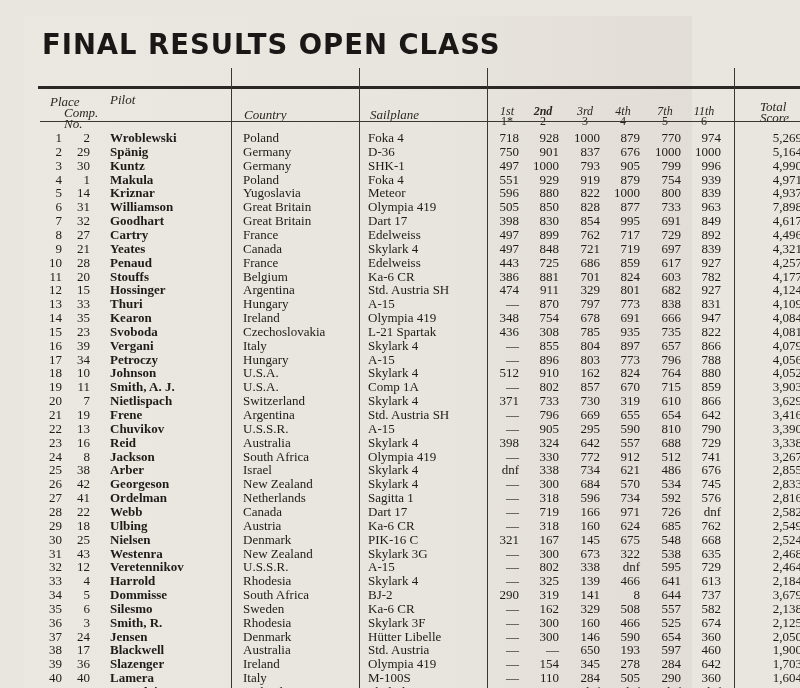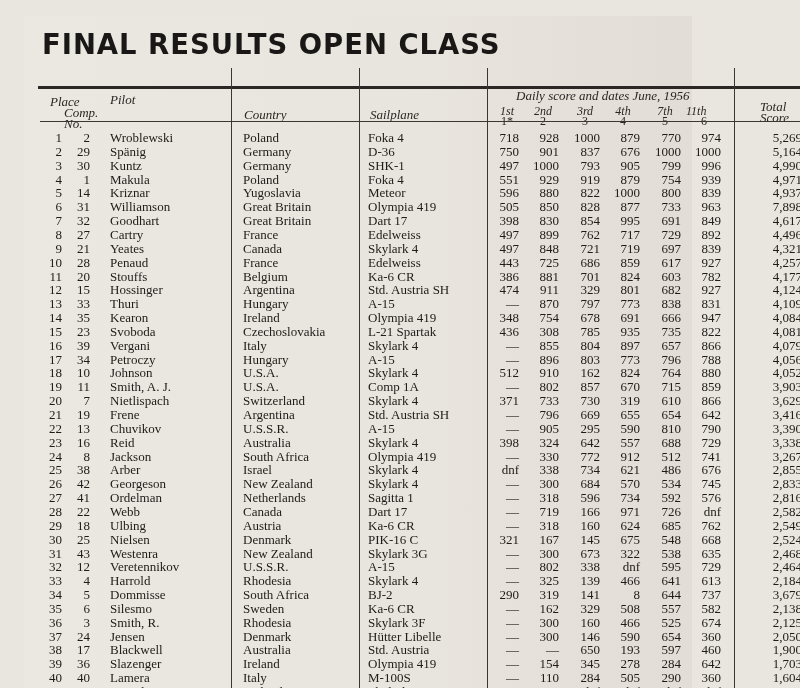--- a/index.html
+++ b/index.html
@@ -25,21 +25,21 @@
   .rule-thick { position: absolute; left: 14px; width: 784px; top: 70px; height: 3px; background: #2a2724; }
   .rule-thin { position: absolute; left: 16px; width: 782px; top: 105px; height: 1px; background: #3a3733; }
   .vline { position: absolute; top: 52px; width: 1px; background: #3a3733; }
   .hdr { position: absolute; font-style: italic; font-size: 13px; line-height: 14px; color: #2a2724; white-space: nowrap; }
   .hdr.small { font-size: 12px; }
   .table { position: absolute; left: 0; top: 110px; width: 800px; }
   .row { position: absolute; left: 0; width: 800px; height: 14px; font-size: 13px; line-height: 14px; white-space: nowrap; }
   .c { position: absolute; top: 0; }
   .c.place { left: 14px; width: 24px; text-align: right; }
   .c.comp { left: 40px; width: 26px; text-align: right; }
-  .c.pilot { left: 86px; }
+  .c.pilot { left: 86px; font-weight: bold; }
   .c.country { left: 219px; }
   .c.sail { left: 344px; }
   .c.d { width: 40px; text-align: right; }
   .c.d0 { left: 455px; }
   .c.d1 { left: 495px; }
   .c.d2 { left: 536px; }
   .c.d3 { left: 576px; }
   .c.d4 { left: 617px; }
   .c.d5 { left: 657px; }
   .c.total { left: 730px; width: 48px; text-align: right; }
@@ -55,28 +55,27 @@
   <div class="vline" style="left:335px;height:636px;"></div>
   <div class="vline" style="left:463px;height:636px;"></div>
   <div class="vline" style="left:710px;height:636px;"></div>
 
   <div class="hdr" style="left:26px;top:79px;">Place</div>
   <div class="hdr" style="left:86px;top:77px;">Pilot</div>
   <div class="hdr" style="left:40px;top:90px;">Comp.</div>
   <div class="hdr" style="left:40px;top:101px;">No.</div>
   <div class="hdr" style="left:220px;top:92px;">Country</div>
   <div class="hdr" style="left:346px;top:92px;">Sailplane</div>
-  <div class="hdr" style="left:492px;top:73px;">Daily score and dates June, 1956</div>
 
   <div class="hdr small" style="left:468px;top:88px;width:30px;text-align:center;">1st</div>
-  <div class="hdr small" style="left:504px;top:88px;width:30px;text-align:center;">2nd</div>
+  <div class="hdr small" style="left:504px;top:88px;width:30px;text-align:center;font-weight:bold;">2nd</div>
   <div class="hdr small" style="left:546px;top:88px;width:30px;text-align:center;">3rd</div>
   <div class="hdr small" style="left:584px;top:88px;width:30px;text-align:center;">4th</div>
   <div class="hdr small" style="left:626px;top:88px;width:30px;text-align:center;">7th</div>
-  <div class="hdr small" style="left:662px;top:88px;width:36px;">11th</div>
+  <div class="hdr small" style="left:662px;top:88px;width:36px;text-align:center;">11th</div>
 
   <div class="hdr small" style="left:468px;top:98px;width:30px;text-align:center;font-style:normal;">1*</div>
   <div class="hdr small" style="left:504px;top:98px;width:30px;text-align:center;font-style:normal;">2</div>
   <div class="hdr small" style="left:546px;top:98px;width:30px;text-align:center;font-style:normal;">3</div>
   <div class="hdr small" style="left:584px;top:98px;width:30px;text-align:center;font-style:normal;">4</div>
   <div class="hdr small" style="left:626px;top:98px;width:30px;text-align:center;font-style:normal;">5</div>
   <div class="hdr small" style="left:662px;top:98px;width:36px;text-align:center;font-style:normal;">6</div>
 
   <div class="hdr" style="left:736px;top:84px;">Total</div>
   <div class="hdr" style="left:736px;top:95px;">Score</div>

